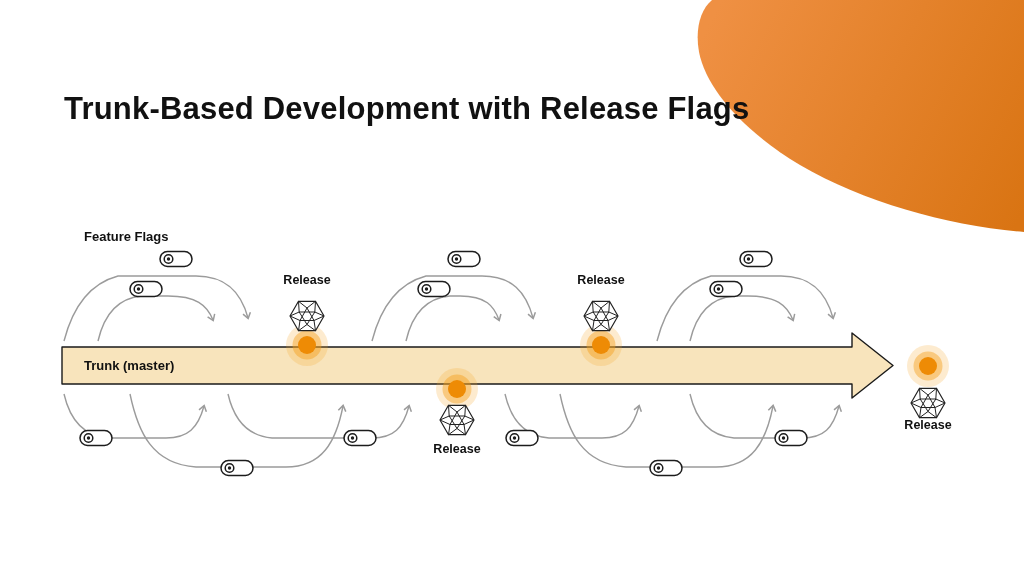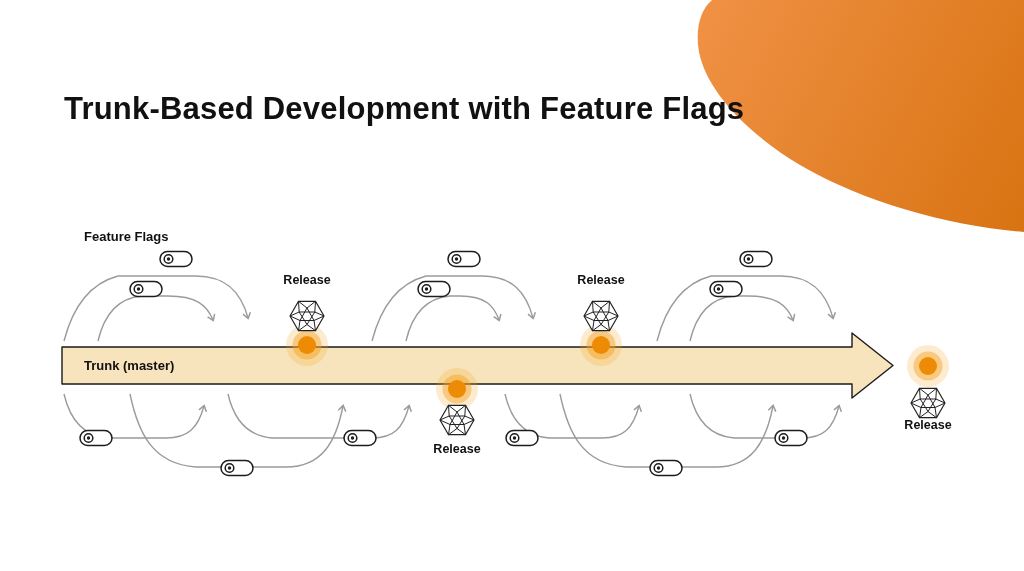--- a/index.html
+++ b/index.html
@@ -78,21 +78,21 @@
   }
   .glow-outer { fill: var(--glow-outer, #f5a623); opacity: 0.22; }
   .glow-mid   { fill: var(--glow-mid, #f5a01c);   opacity: 0.45; }
   .glow-core  { fill: var(--glow-core, #ee8b05); }
 </style>
 </head>
 <body>
 
 <div class="stage">
 
-  <div class="page-title">Trunk-Based Development with Feature Flags</div>
+  <div class="page-title">Trunk-Based Development with Release Flags</div>
 
   <svg class="diagram" viewBox="0 0 1024 571">
     <defs>
       <linearGradient id="blobGrad" x1="700" y1="40" x2="1024" y2="210" gradientUnits="userSpaceOnUse">
         <stop offset="0" style="stop-color: var(--blob-start, #ef9043);"></stop>
         <stop offset="1" style="stop-color: var(--blob-end, #d97413);"></stop>
       </linearGradient>
 
       <marker id="arrow" markerWidth="12" markerHeight="12" refX="6" refY="5" orient="auto" markerUnits="userSpaceOnUse">
         <path d="M1 1.2 L6.6 5 L1 8.8" fill="none" style="stroke: var(--branch-stroke, #9b9b9b);" stroke-width="1.5"></path>

